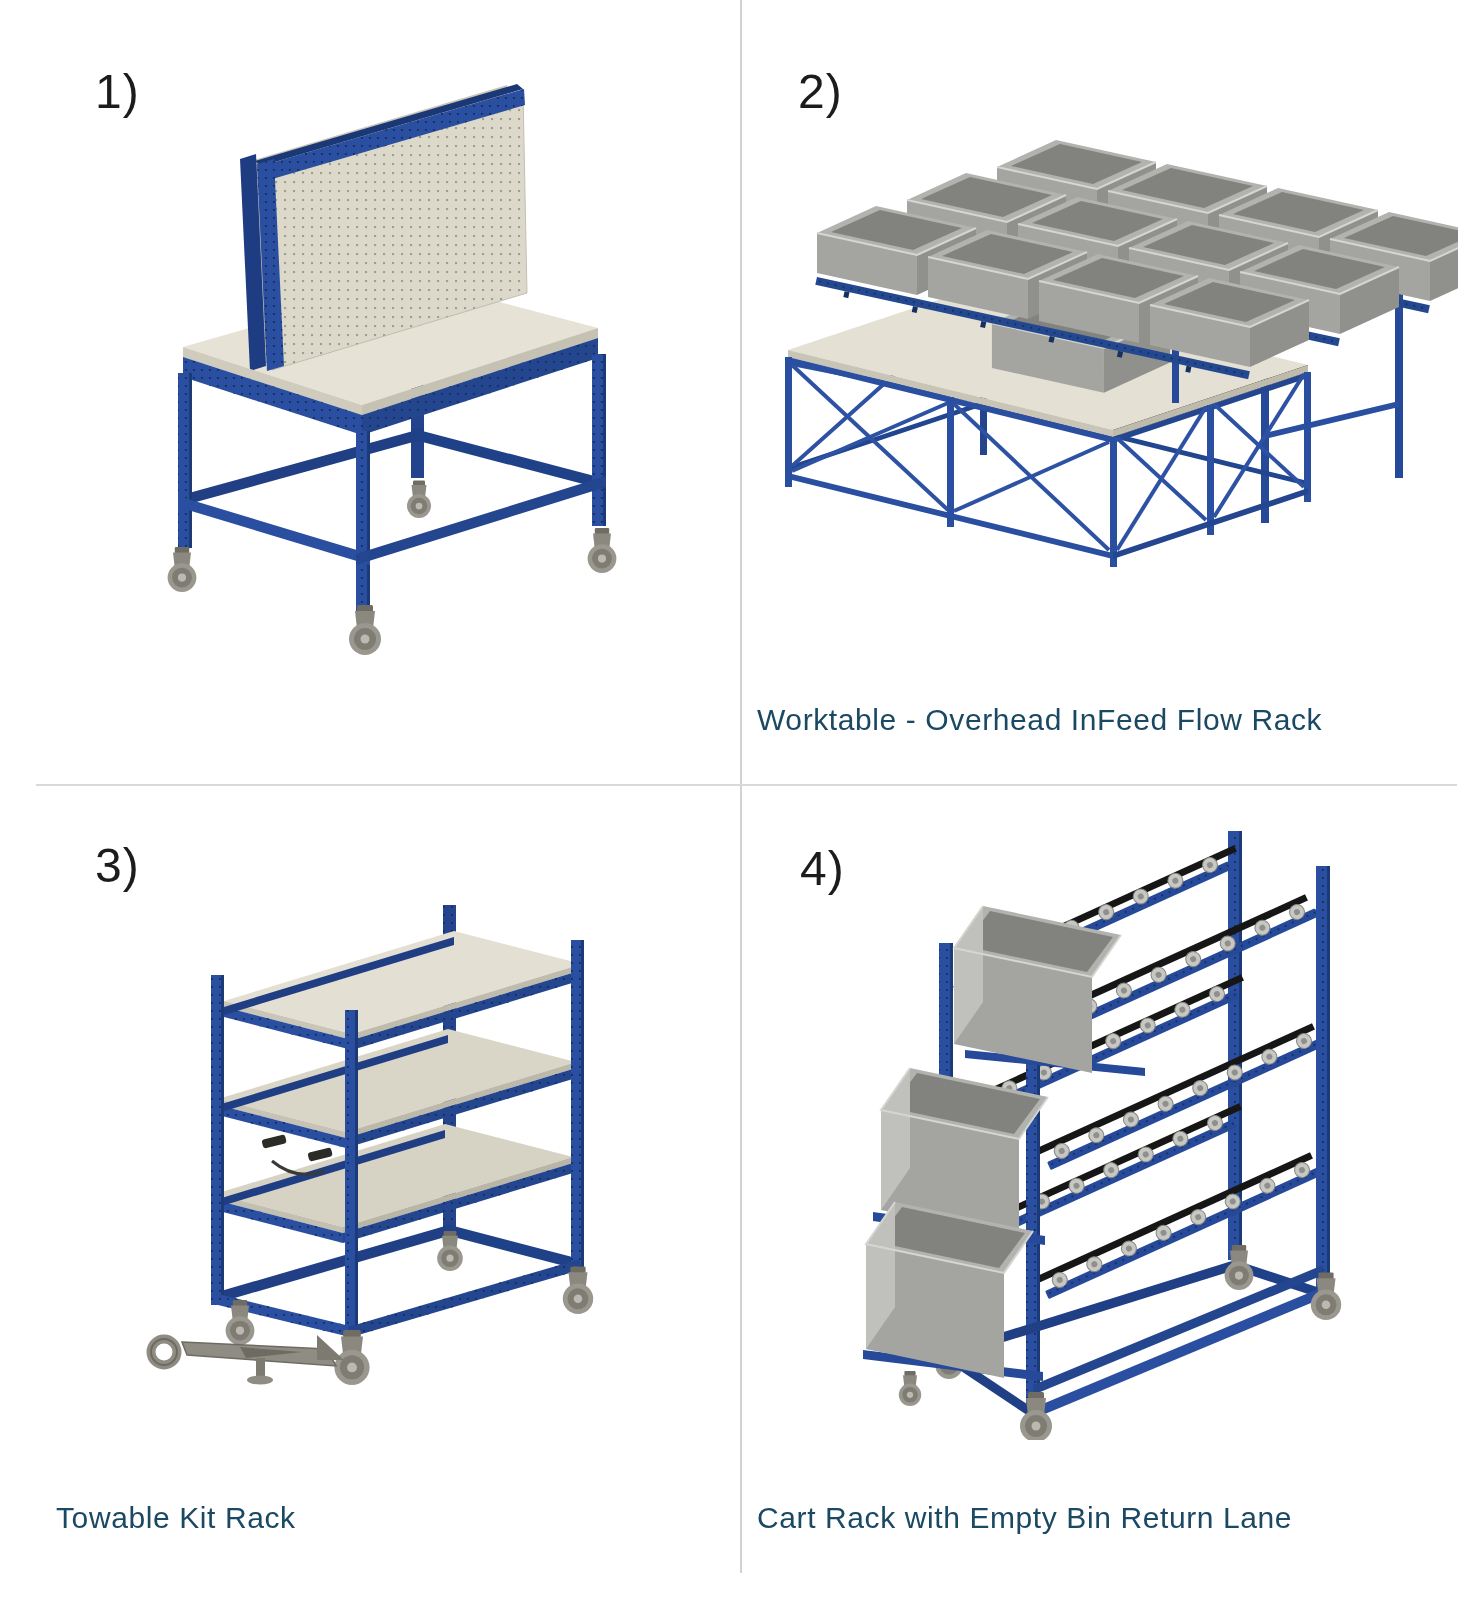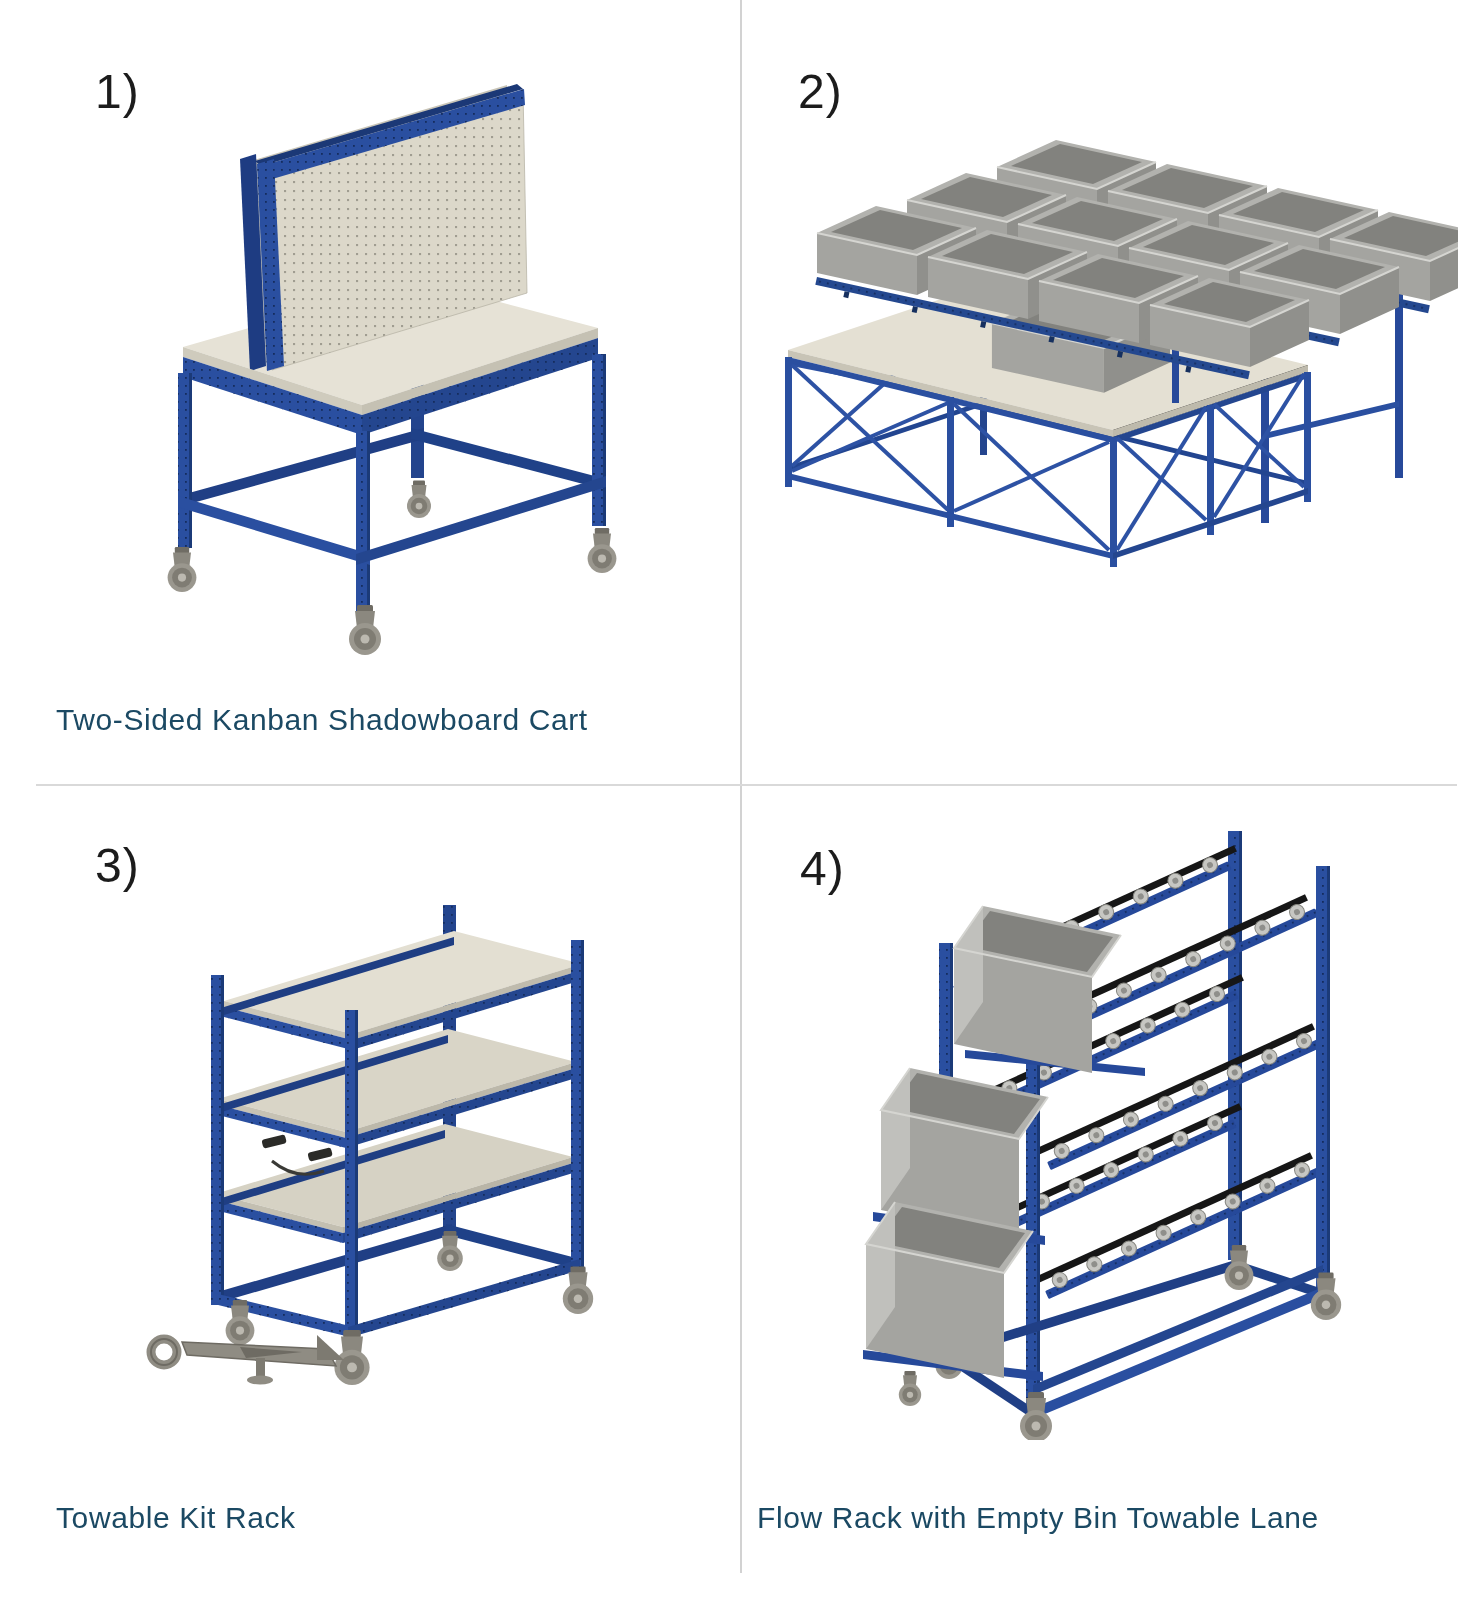--- a/index.html
+++ b/index.html
@@ -119,21 +119,20 @@
 
       <g>
         <use href="#cast" transform="translate(301,425) scale(0.75)"></use>
         <use href="#cast" transform="translate(64,496) scale(0.9)"></use>
         <use href="#cast" transform="translate(484,477) scale(0.9)"></use>
         <use href="#cast" transform="translate(247,557)"></use>
       </g>
     </svg>
   </div>
 
-  <div class="caption" style="left:56px;top:702px">Two-Sided Kanban Shadowboard Cart</div>
 
   <div class="num-label" style="left:798px;top:68px">2)</div>
 
   <div class="figure" style="left:758px;top:133px">
     <svg width="700" height="445" viewBox="0 0 700 445">
 
       <rect x="503" y="136" width="8" height="254" fill="#27499a"></rect>
       <rect x="637" y="160" width="8" height="185" fill="#27499a"></rect>
       <polygon points="507,300 641,268 641,274 507,306" fill="#2a4fa0"></polygon>
 
@@ -221,20 +220,21 @@
             <rect x="380" y="8" width="5" height="6" fill="#16305f"></rect>
         </g>
         <use href="#binS" transform="translate(118,73)"></use>
           <use href="#binS" transform="translate(229,97)"></use>
           <use href="#binS" transform="translate(340,121)"></use>
           <use href="#binS" transform="translate(451,145)"></use>
       </g>
     </svg>
   </div>
 
+  <div class="caption" style="left:757px;top:702px">Worktable - Overhead InFeed Flow Rack</div>
 
   <div class="num-label" style="left:95px;top:842px">3)</div>
 
   <div class="figure" style="left:112px;top:855px">
     <svg width="560" height="610" viewBox="0 0 560 610">
 
       <rect x="331" y="50" width="13" height="332" fill="#24458e"></rect>
         <rect x="331" y="50" width="13" height="332" fill="url(#bluedot)"></rect>
 
       <g>
@@ -391,15 +391,15 @@
 
       <g>
         <use href="#cast" transform="translate(95,582) scale(0.7)"></use>
         <use href="#cast" transform="translate(424,462) scale(0.9)"></use>
         <use href="#cast" transform="translate(511,491) scale(0.95)"></use>
         <use href="#cast" transform="translate(221,612) scale(1)"></use>
       </g>
     </svg>
   </div>
 
-  <div class="caption" style="left:757px;top:1500px">Flow Rack with Empty Bin Towable Lane</div>
+  <div class="caption" style="left:757px;top:1500px">Cart Rack with Empty Bin Return Lane</div>
 
 </div>
 
 </body></html>

